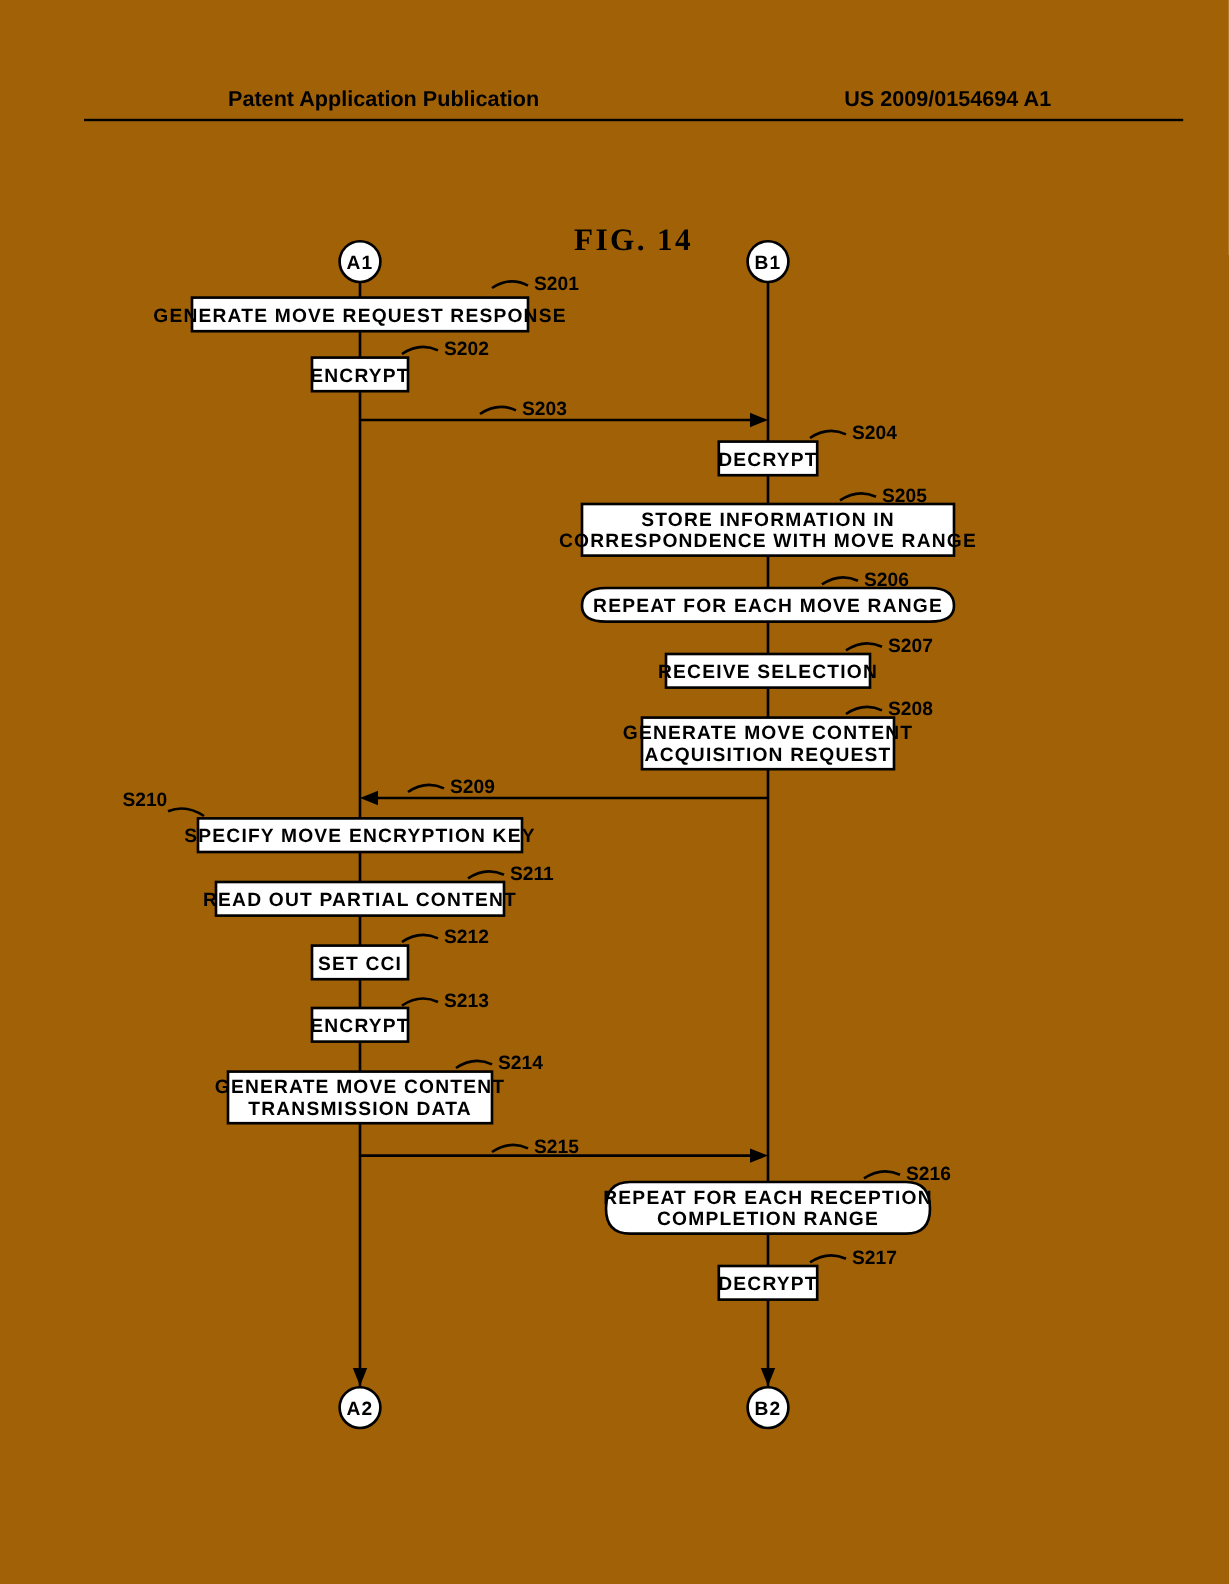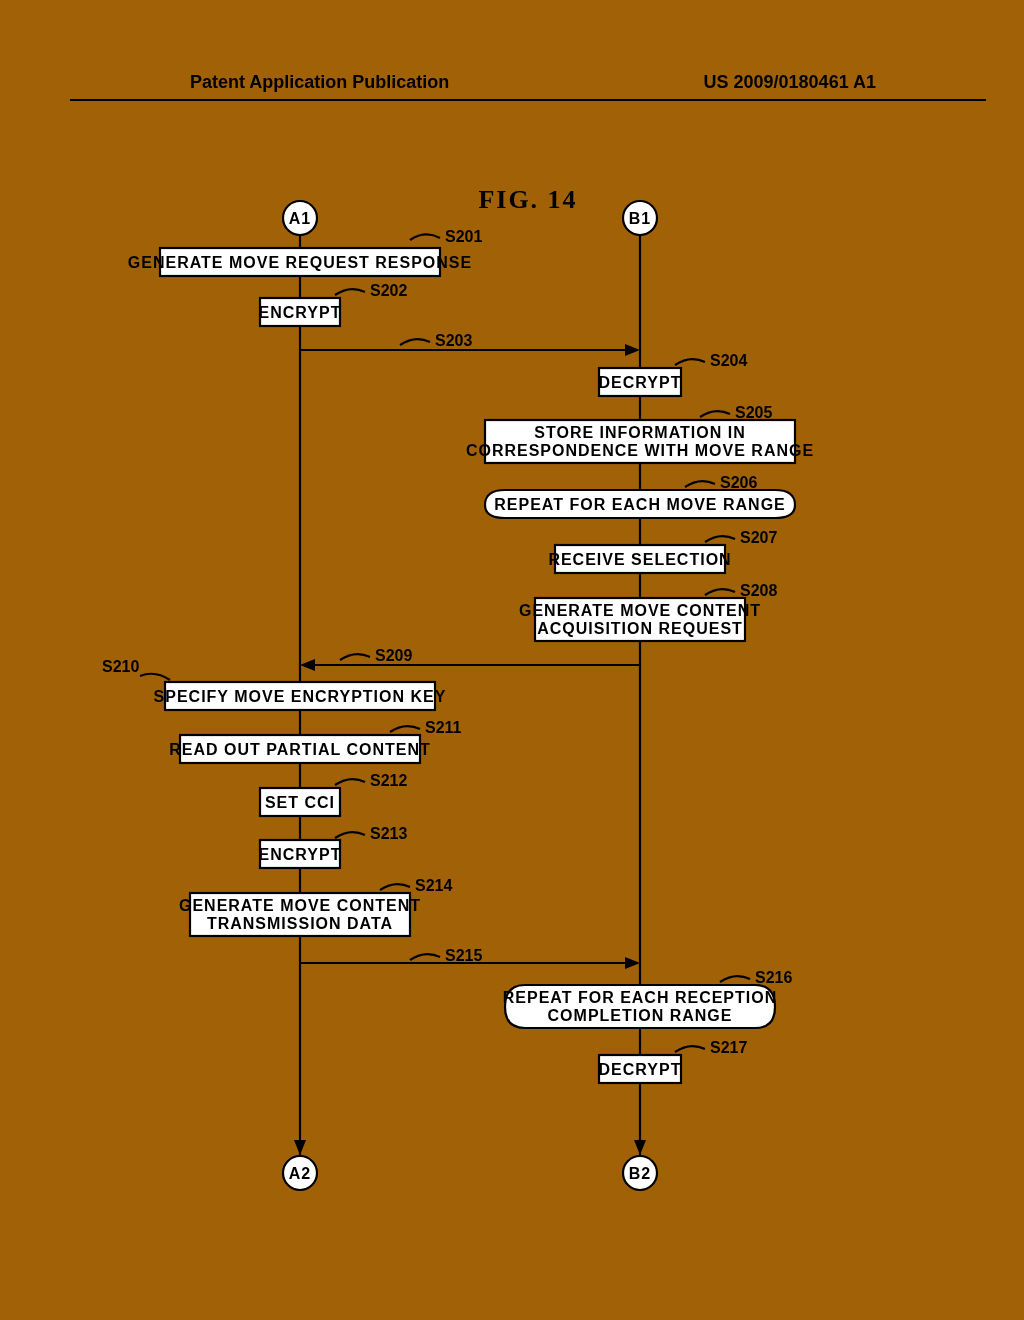--- a/index.html
+++ b/index.html
@@ -76,21 +76,21 @@
     stroke-width:2.2;
   }
 </style>
 </head>
 <body>
 
 <div class="page">
 
   <div class="header">
     <span>Patent Application Publication</span>
-    <span>US 2009/0180461 A1</span>
+    <span>US 2009/0154694 A1</span>
   </div>
 
   <div class="figure-title">FIG. 14</div>
 
   <svg width="820" height="1060">
 
     <line class="line" x1="200" y1="63" x2="200" y2="985"></line>
     <line class="line" x1="540" y1="63" x2="540" y2="985"></line>
 
     <circle class="conn" cx="200" cy="48" r="17"></circle>

